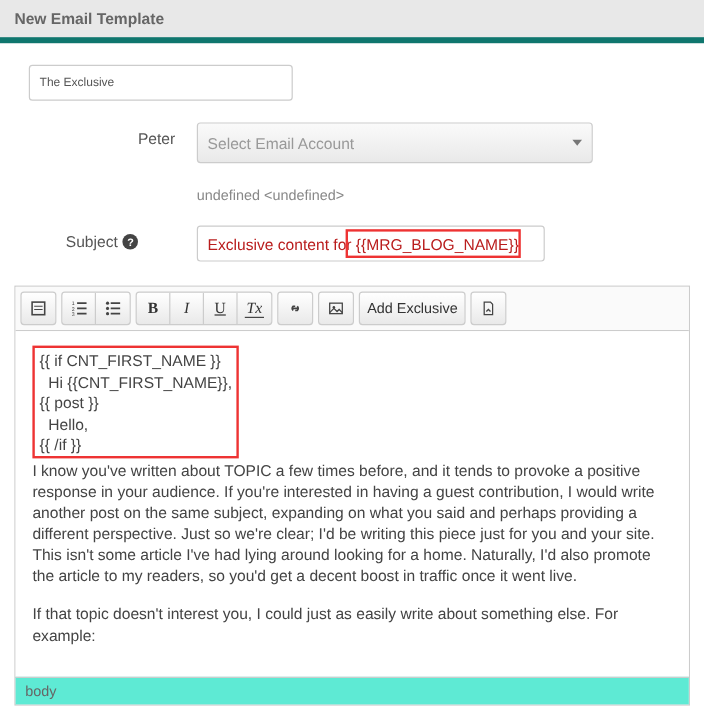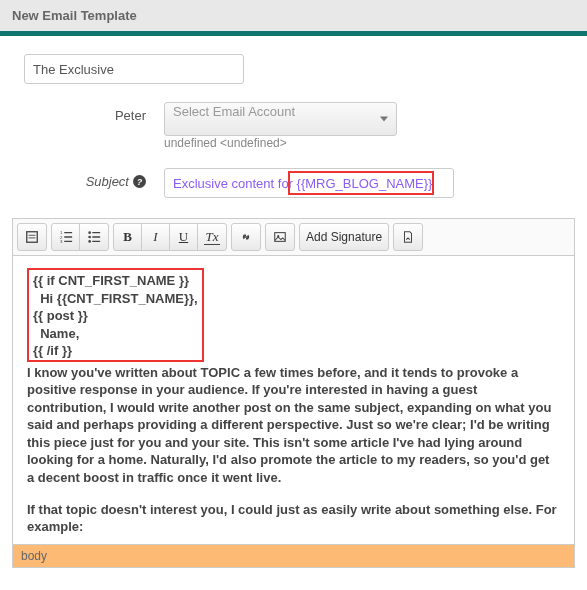--- a/index.html
+++ b/index.html
@@ -35,52 +35,52 @@
   .form-control {
     flex: 1;
     display: flex;
     flex-direction: column;
   }
   .text-input {
     height: 30px;
     border: 1px solid #ccc;
     border-radius: 3px;
     padding: 0 8px;
-    font-size: 13px;
+    font-size: 10px;
     width: 220px;
     color: #555;
   }
   .select-wrap {
     position: relative;
     height: 30px;
     border: 1px solid #ccc;
     border-radius: 3px;
     background: linear-gradient(#fafafa, #e9e9e9);
-    width: 233px;
-    display: flex;
-    align-items: flex-end;
+    width: 330px;
+    display: flex;
+    align-items: center;
     padding: 16px 8px;
     color: #999;
   }
   .select-caret {
     position: absolute;
     right: 8px;
     top: 50%;
     transform: translateY(-50%);
     width: 0; height: 0;
     border-left: 4px solid transparent;
     border-right: 4px solid transparent;
     border-top: 5px solid #777;
   }
   .undefined-text {
     color: #888;
     font-size: 12px;
-    margin-top: 0;
-  }
-  .subject-label { display: flex; align-items: center; justify-content: flex-end; gap: 4px; font-style: italic; }
+    margin-top: 20px;
+  }
+  .subject-label { display: flex; align-items: center; justify-content: center; gap: 4px; }
   .help-icon {
     display: inline-flex;
     width: 13px; height: 13px;
     border-radius: 50%;
     background: #444;
     color: #fff;
     font-size: 9px;
     font-weight: bold;
     align-items: center;
     justify-content: center;
@@ -89,21 +89,21 @@
     position: relative;
     width: 290px;
   }
   .subject-input {
     height: 30px;
     width: 100%;
     border: 1px solid #ccc;
     border-radius: 3px;
     padding: 0 8px;
     font-size: 13px;
-    color: #8b5cf6;
+    color: #b91c1c;
   }
   .red-box-subject {
     position: absolute;
     border: 2px solid #e33;
     top: 3px;
     height: 24px;
     left: 124px;
     width: 146px;
     pointer-events: none;
   }
@@ -150,35 +150,34 @@
   .tb-sig { font-size: 12px; white-space: nowrap; }
 
   .editor-body {
     height: 288px;
     overflow-y: scroll;
     padding: 12px 14px;
     font-size: 13px;
     line-height: 1.35;
     color: #444;
     background: #fff;
-    font-weight: bold;
   }
   .editor-body p { margin: 0 0 14px 0; }
   .cond-block {
     border: 2px solid #e33;
     display: inline-block;
     padding: 2px 4px 0 4px;
     margin-bottom: 2px;
     white-space: pre-wrap;
     line-height: 1.35;
   }
   .cond-block .last-line { margin-bottom: -2px; display: inline-block; }
   .status-bar {
     border-top: 1px solid #ccc;
-    background: #fdba74;
+    background: #5eead4;
     padding: 4px 8px;
     font-size: 12px;
     color: #666;
   }
 </style>
 </head>
 <body>
 
 <div class="header">New Email Template</div>
 
@@ -271,34 +270,34 @@
       <div class="tb-btn">
         <svg viewBox="0 0 16 16">
             <rect x="2" y="3" width="12" height="10" fill="none" stroke="#444" stroke-width="1.2"></rect>
             <circle cx="6" cy="7" r="1.2"></circle>
             <path d="M2 12 L6 8 L9 11 L11 9 L14 12" fill="none" stroke="#444" stroke-width="1.2"></path>
           </svg>
       </div>
     </div>
 
     <div class="tb-group">
-      <div class="tb-btn tb-sig">Add Signature</div>
+      <div class="tb-btn tb-sig">Add Exclusive</div>
     </div>
 
     <div class="tb-group">
       <div class="tb-btn">
         <svg viewBox="0 0 16 16">
             <path d="M4 2 L10 2 L12 4 L12 14 L4 14 Z" fill="none" stroke="#444" stroke-width="1.2"></path>
             <path d="M6 11 L8 9 L10 11" fill="none" stroke="#444" stroke-width="1.2"></path>
           </svg>
       </div>
     </div>
 
   </div>
 
   <div class="editor-body">
-    <div class="cond-block"><span>{{ if CNT_FIRST_NAME }}</span><br><span>  Hi {{CNT_FIRST_NAME}},</span><br><span>{{ post }}</span><br><span>  Name,</span><br><span class="last-line">{{ /if }}</span></div>
+    <div class="cond-block"><span>{{ if CNT_FIRST_NAME }}</span><br><span>  Hi {{CNT_FIRST_NAME}},</span><br><span>{{ post }}</span><br><span>  Hello,</span><br><span class="last-line">{{ /if }}</span></div>
     <p>I know you've written about TOPIC a few times before, and it tends to provoke a positive response in your audience. If you're interested in having a guest contribution, I would write another post on the same subject, expanding on what you said and perhaps providing a different perspective. Just so we're clear; I'd be writing this piece just for you and your site. This isn't some article I've had lying around looking for a home. Naturally, I'd also promote the article to my readers, so you'd get a decent boost in traffic once it went live.</p>
     <p>If that topic doesn't interest you, I could just as easily write about something else. For example:</p>
   </div>
 
   <div class="status-bar">body</div>
 </div>
 
 </body></html>

